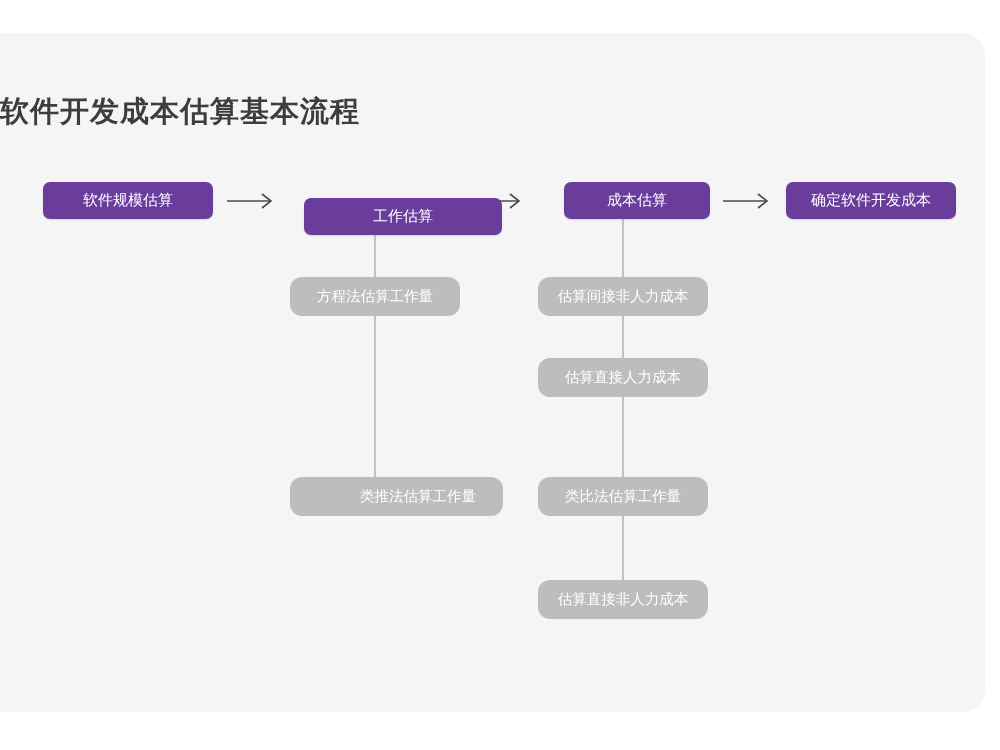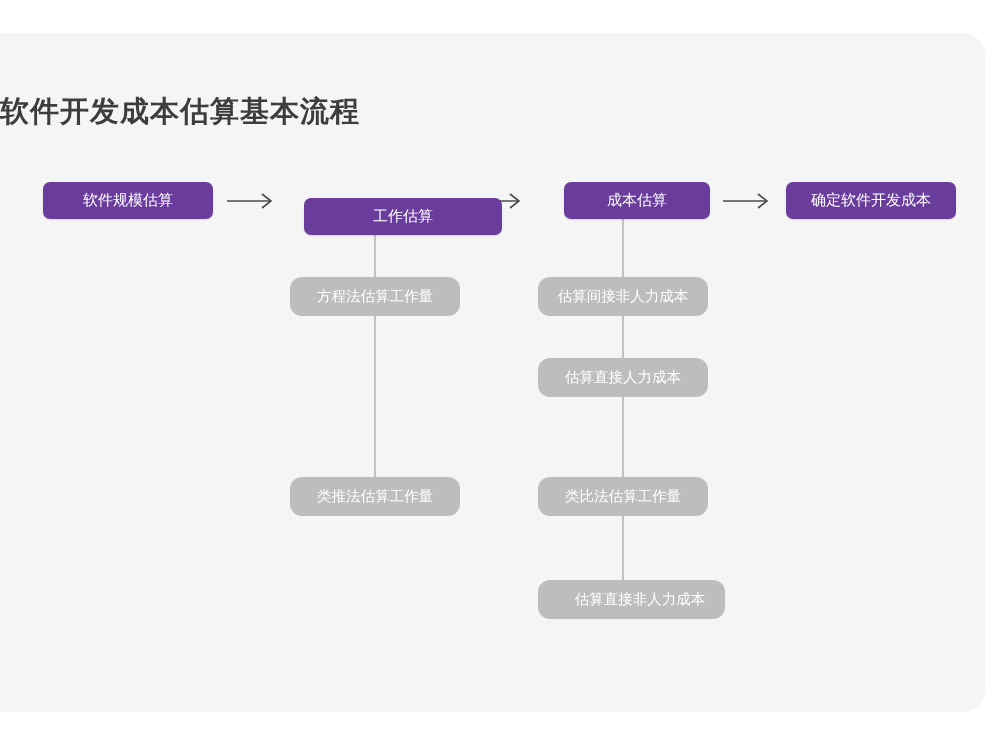--- a/index.html
+++ b/index.html
@@ -133,23 +133,23 @@
   <div class="arrow" style="left:722px; top:191px;">
     <svg width="50" height="20" viewBox="0 0 50 20">
       <line x1="1" y1="10" x2="44" y2="10" stroke="#4a4a4a" stroke-width="1.6"></line>
       <polyline points="36,3 45,10 36,17" fill="none" stroke="#4a4a4a" stroke-width="1.6"></polyline>
     </svg>
   </div>
 
   <div class="node-secondary" style="left:290px; top:277px;">方程法估算工作量</div>
 
 
-  <div class="node-secondary" style="left:290px; top:477px;">类推法估算工作量</div>
+  <div class="node-secondary" style="left:290px; top:477px;padding-left:43px;">类推法估算工作量</div>
 
   <div class="node-secondary" style="left:538px; top:277px;">估算间接非人力成本</div>
 
   <div class="node-secondary" style="left:538px; top:358px;">估算直接人力成本</div>
 
   <div class="node-secondary" style="left:538px; top:477px;">类比法估算工作量</div>
 
-  <div class="node-secondary" style="left:538px; top:580px;padding-left:17px;">估算直接非人力成本</div>
+  <div class="node-secondary" style="left:538px; top:580px;">估算直接非人力成本</div>
 
 </div>
 
 </body></html>

